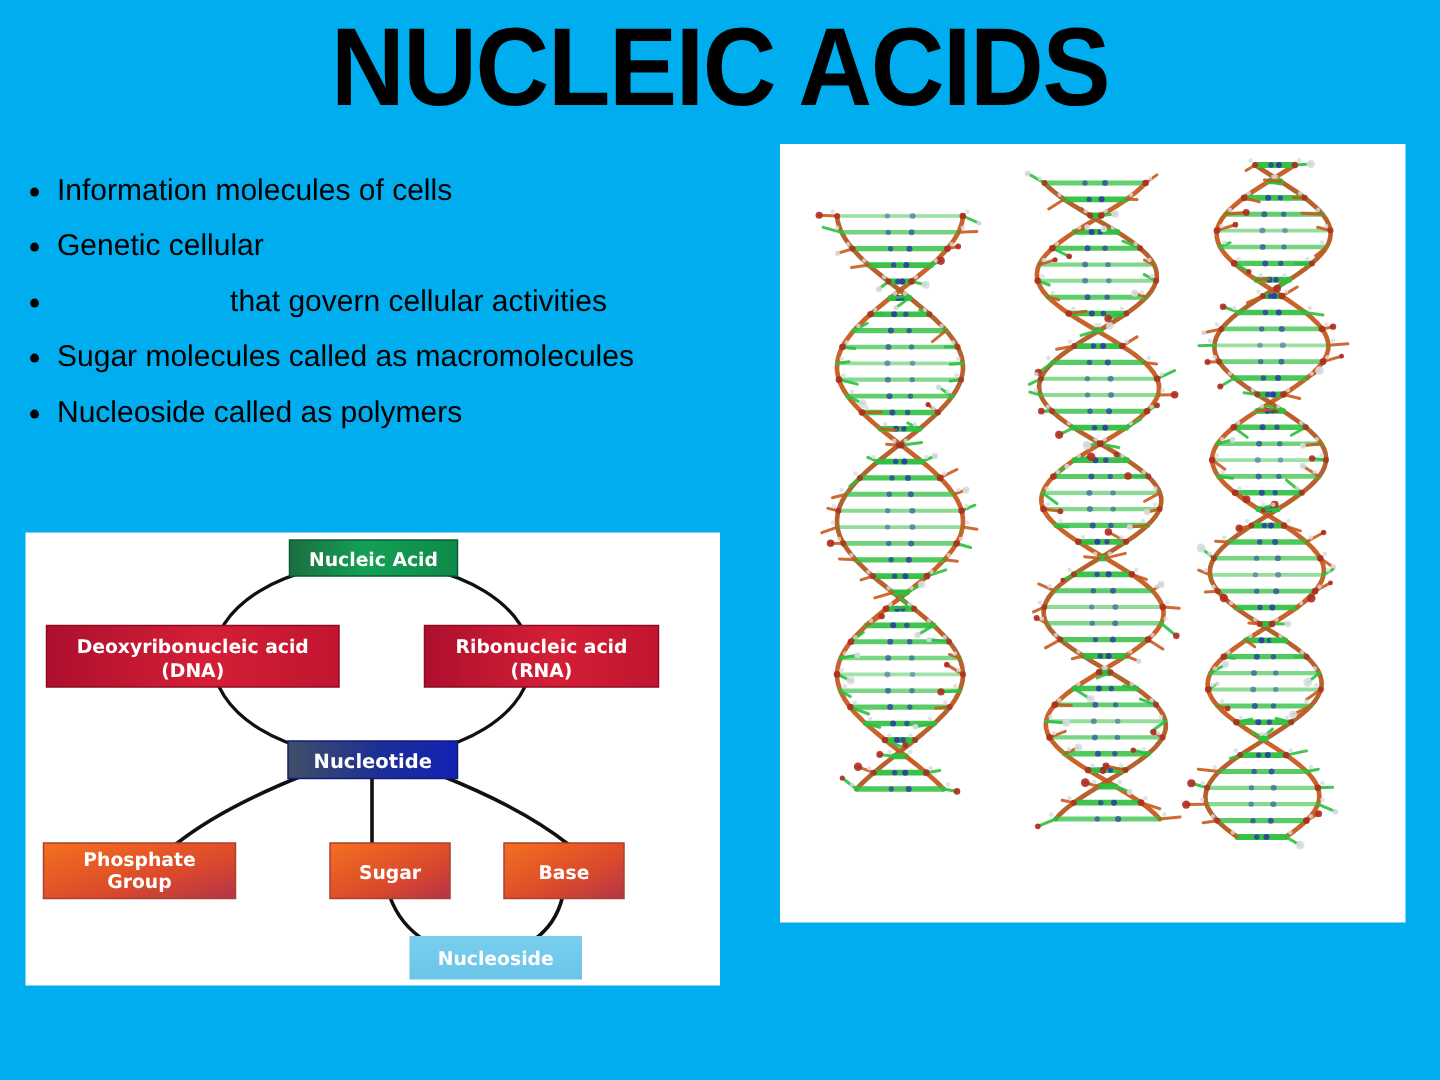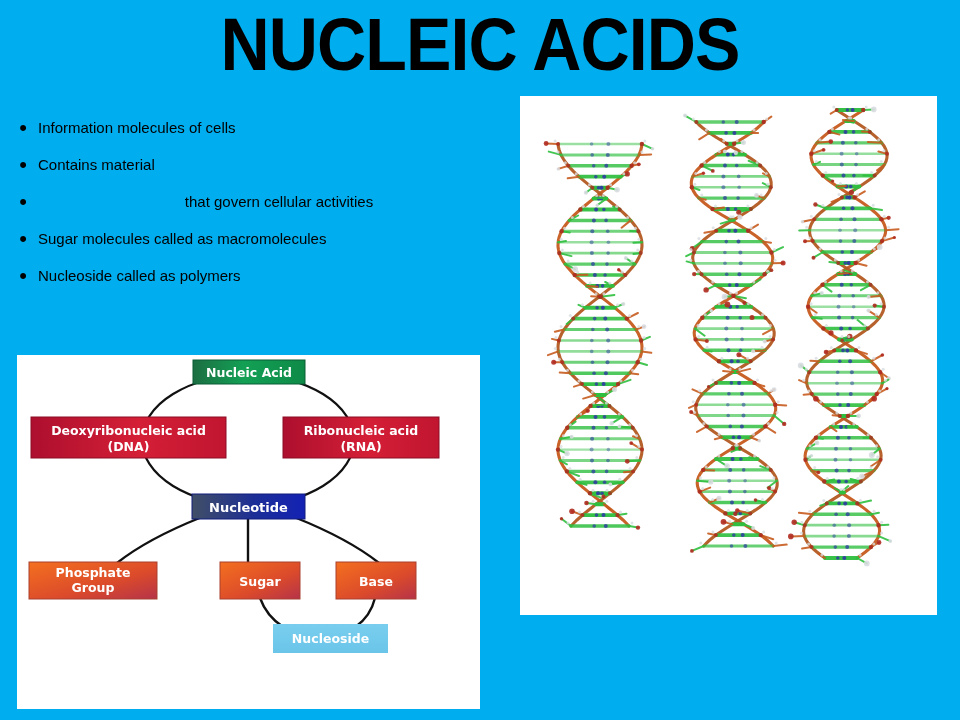--- a/index.html
+++ b/index.html
@@ -43,38 +43,38 @@
   }
   .bullet-dot {
     width: 30px;
     flex: 0 0 30px;
     font-size: 22px;
     line-height: 31px;
     color: #000;
     text-align: center;
   }
   .bullet-text {
-    font-size: 15px;
+    font-size: 20px;
     line-height: 31px;
     color: #000;
     flex: 1 1 auto;
   }
 
   
   .white-panel {
     position: absolute;
     background: #FFFFFF;
   }
   #dna-panel {
     left: 520px; top: 96px;
     width: 417px; height: 519px;
   }
   #diagram-panel {
     left: 17px; top: 355px;
-    width: 463px; height: 354px;
+    width: 463px; height: 302px;
   }
 
   
   #dna-art { position: absolute; inset: 0; }
 
   
   #diagram-svg { position: absolute; inset: 0; }
   .dg-label {
     font-family: "DejaVu Sans", sans-serif;
     font-weight: bold;
@@ -92,21 +92,21 @@
 
   <div id="bullets">
 
     <div class="bullet-row">
       <span class="bullet-dot">•</span>
       <span class="bullet-text">Information molecules of cells</span>
     </div>
 
     <div class="bullet-row">
       <span class="bullet-dot">•</span>
-      <span class="bullet-text">Contains material</span>
+      <span class="bullet-text">Genetic cellular</span>
     </div>
 
     <div class="bullet-row">
       <span class="bullet-dot">•</span>
       <span class="bullet-text">
         <span style="display: block; text-align: center;">that govern cellular activities</span>
       </span>
     </div>
 
     <div class="bullet-row">

